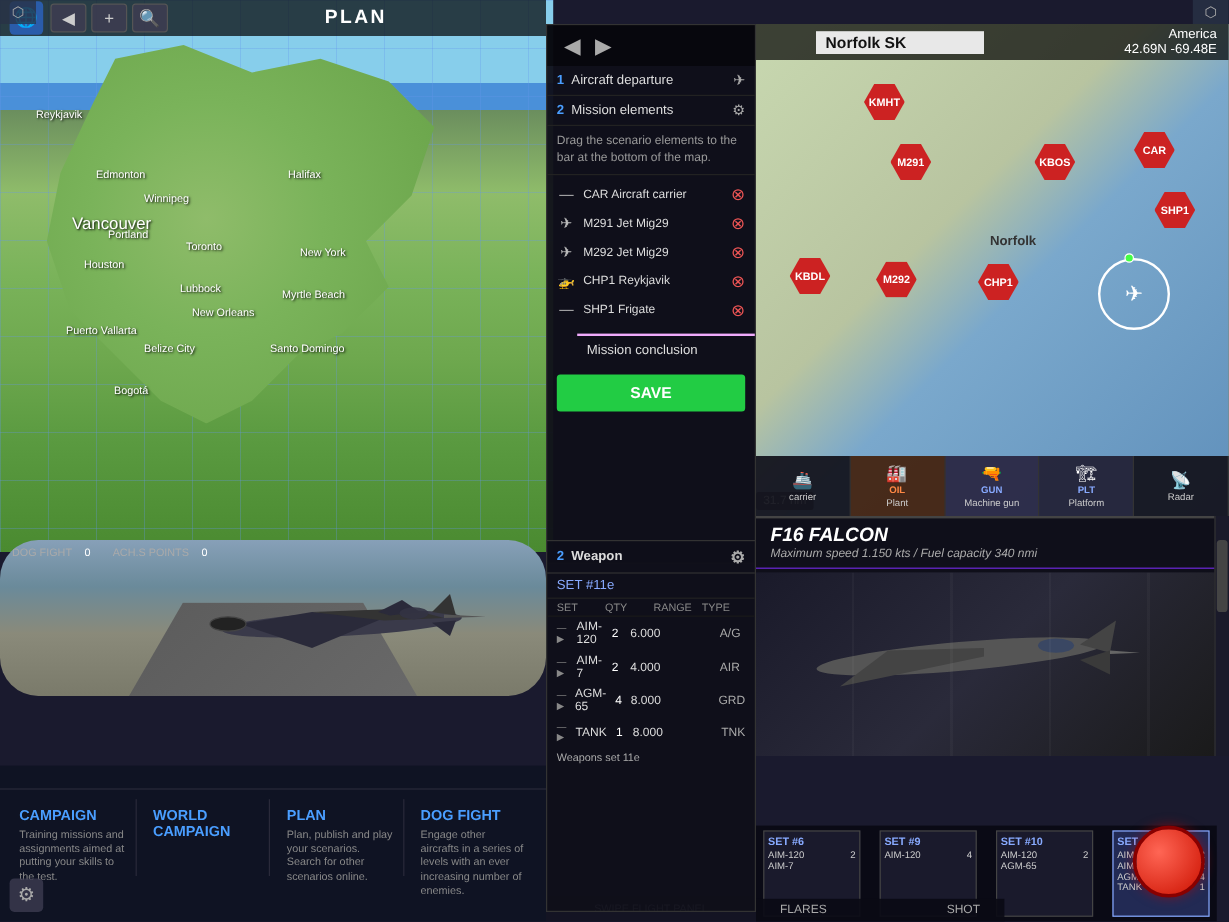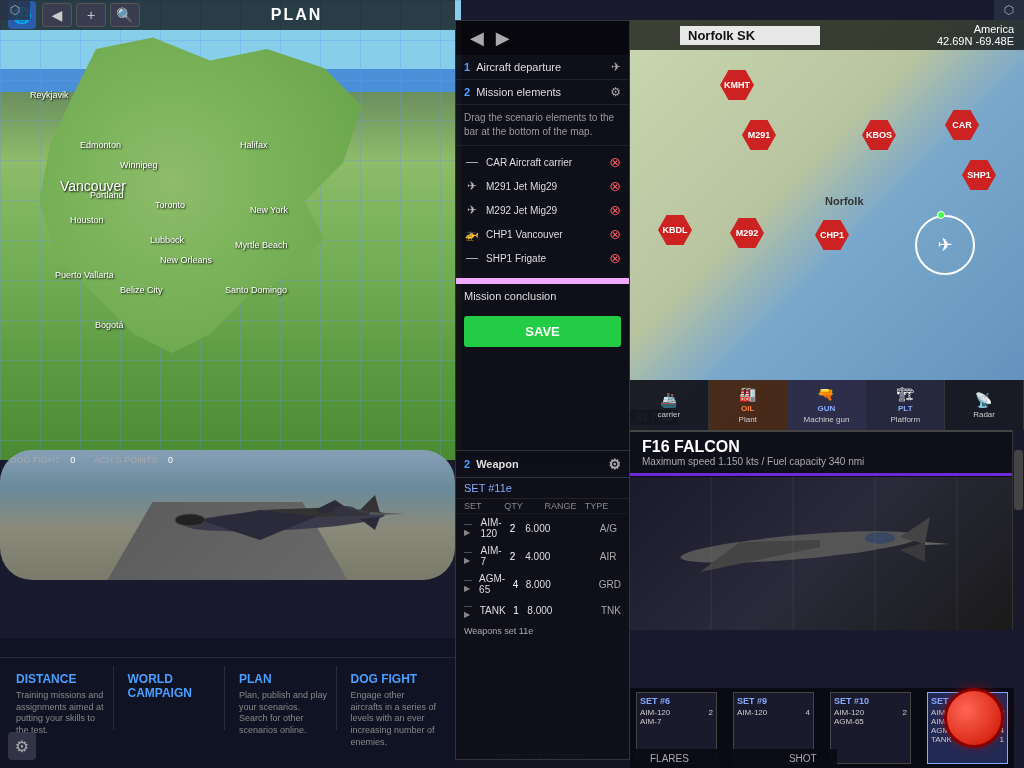--- a/index.html
+++ b/index.html
@@ -58,21 +58,21 @@
       padding: 6px 8px; color: #999; font-size: 10px; line-height: 1.4; border-bottom: 1px solid #222;
     }
     .element-list { padding: 4px 0; }
     .element-item {
       display: flex; align-items: center; padding: 4px 8px; gap: 6px;
     }
     .element-icon { color: #bbb; font-size: 12px; width: 16px; text-align: center; }
     .element-name { color: #ddd; font-size: 10px; flex: 1; }
     .element-remove { color: #e55; font-size: 14px; cursor: pointer; }
     .mission-conclusion {
-      padding: 6px 8px; color: #ddd; font-size: 11px; border-top: 6px solid #f0abfc; margin-top: 4px;
+      padding: 6px 8px; color: #ddd; font-size: 11px; border-top: 2px solid #f0abfc; margin-top: 4px; margin-left: 25px;
     }
     .save-btn {
       margin: 8px; width: calc(100% - 16px); background: #22cc44; color: white; border: none;
       padding: 8px; font-size: 13px; font-weight: bold; border-radius: 3px; cursor: pointer; text-align: center;
     }
 
     
     .tac-map {
       position: absolute; top: 20px; left: 630px; width: 394px; height: 410px;
       background: #b8c4a0; overflow: hidden;
@@ -108,21 +108,21 @@
     .tool-oil { background: rgba(180,80,0,0.3); }
     .tool-gun { background: rgba(60,60,100,0.6); }
     .tool-plt { background: rgba(60,60,100,0.4); }
 
     
     .f16-panel {
       position: absolute; top: 430px; left: 630px; right: 10px; height: 200px;
       background: rgba(15,15,25,0.95); border-top: 2px solid #444;
     }
     .f16-header {
-      padding: 6px 12px; border-bottom: 3px solid #6d28d9;
+      padding: 6px 12px; border-bottom: 1px solid #6d28d9; font-style: italic;
     }
     .f16-title { color: white; font-size: 16px; font-weight: bold; }
     .f16-subtitle { color: #aaa; font-size: 10px; }
     .f16-image-area {
       position: absolute; top: 45px; left: 0; right: 0; bottom: 0;
       background: linear-gradient(135deg, #1a1a2a 0%, #2a2a3a 50%, #1a1a1a 100%);
       overflow: hidden;
     }
     .weapon-sets {
       position: absolute; bottom: 0; left: 630px; right: 10px; height: 80px;
@@ -303,21 +303,21 @@
       <span class="element-name">M291 Jet Mig29</span>
       <span class="element-remove">⊗</span>
     </div>
     <div class="element-item">
       <span class="element-icon">✈</span>
       <span class="element-name">M292 Jet Mig29</span>
       <span class="element-remove">⊗</span>
     </div>
     <div class="element-item">
       <span class="element-icon">🚁</span>
-      <span class="element-name">CHP1 Vancouver</span>
+      <span class="element-name">CHP1 Reykjavik</span>
       <span class="element-remove">⊗</span>
     </div>
     <div class="element-item">
       <span class="element-icon">—</span>
       <span class="element-name">SHP1 Frigate</span>
       <span class="element-remove">⊗</span>
     </div>
   </div>
   <div class="mission-conclusion">Mission conclusion</div>
   <div class="save-btn">SAVE</div>
@@ -547,21 +547,21 @@
     <span style="margin-left:16px">ACH.S POINTS</span>
     <span style="color:white;margin-left:8px">0</span>
   </div>
 </div>
 
 <div class="bottom-nav">
   <div style="height:20px;display:flex;align-items:center;padding:0 10px;gap:20px;border-bottom:1px solid #2a2a3a">
   </div>
   <div class="nav-items">
     <div class="nav-item">
-      <div class="nav-title">DISTANCE</div>
+      <div class="nav-title">CAMPAIGN</div>
       <div class="nav-desc">Training missions and assignments aimed at putting your skills to the test.</div>
     </div>
     <div class="nav-item">
       <div class="nav-title">WORLD CAMPAIGN</div>
 
     </div>
     <div class="nav-item">
       <div class="nav-title">PLAN</div>
       <div class="nav-desc">Plan, publish and play your scenarios. Search for other scenarios online.</div>
     </div>

